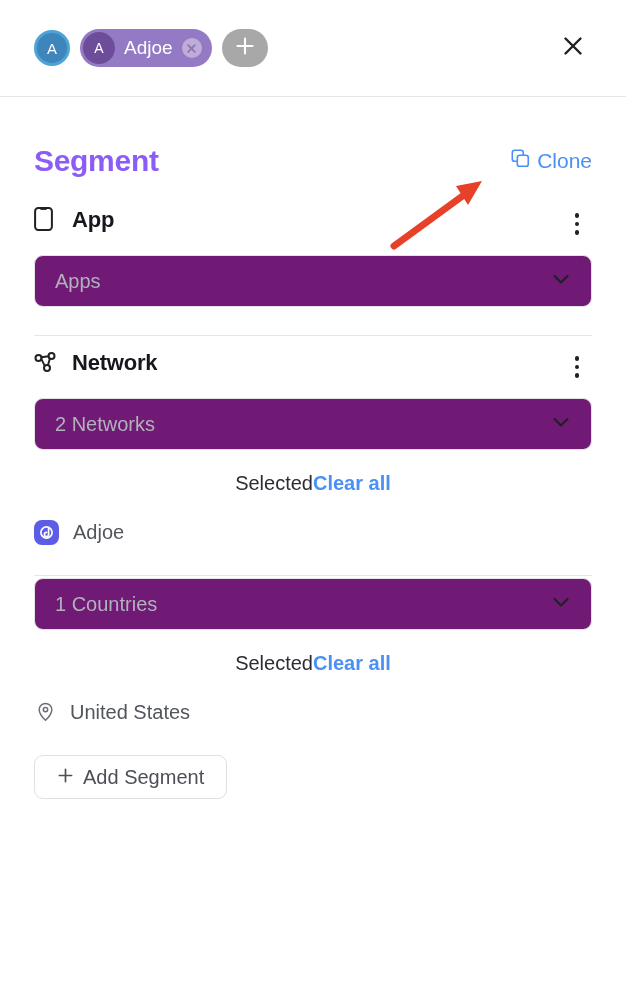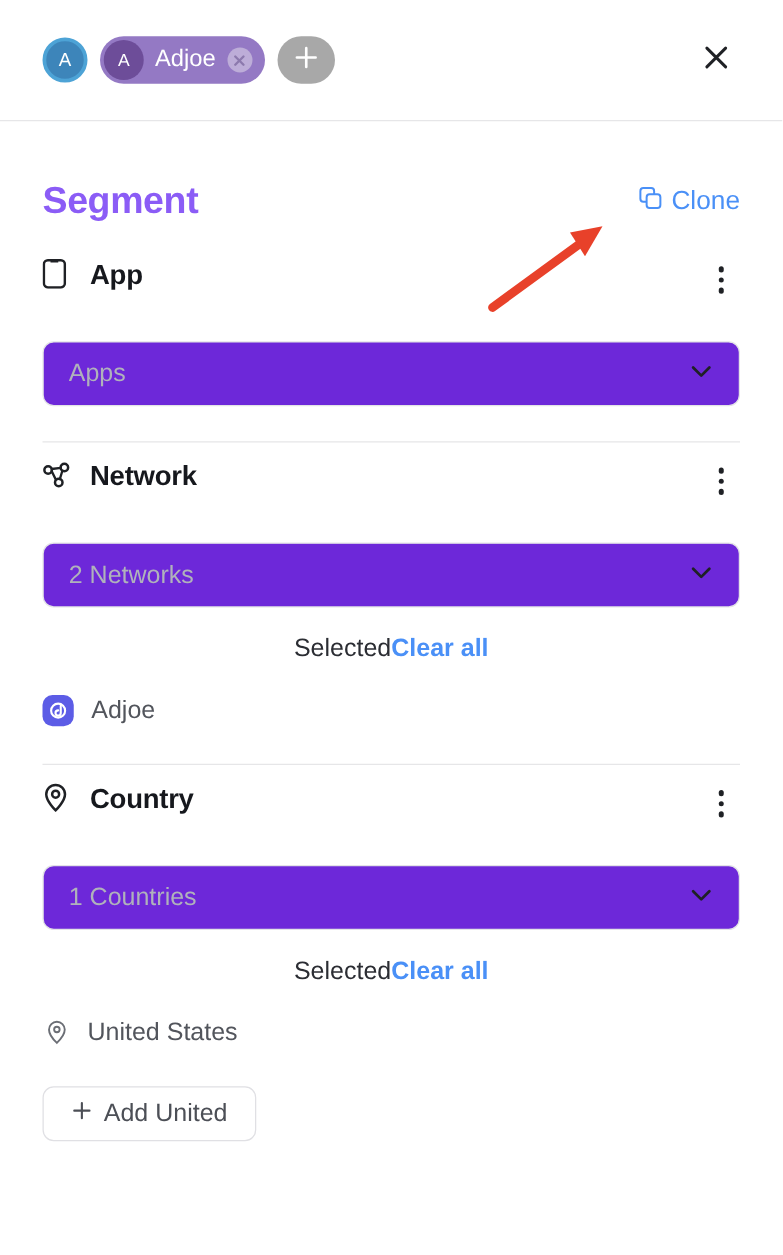--- a/index.html
+++ b/index.html
@@ -148,23 +148,23 @@
     display: block;
   }
 
   .select {
     height: 52px;
     border: 1px solid #e3e3e6;
     border-radius: 9px;
     display: flex;
     align-items: center;
     padding: 0 18px 0 20px;
-    margin-top: 20px;
-    cursor: pointer;
-    background: #6d28d9;
+    margin-top: 2px;
+    cursor: pointer;
+    background: #701a75;
   }
   .select .ph {
     font-size: 20px;
     color: #b0b2bb;
     flex: 1;
     white-space: nowrap;
     overflow: hidden;
   }
 
   .selected-row {
@@ -348,34 +348,20 @@
           <path d="M10.6 4.6 V10.4 A2.1 2.1 0 1 1 8.5 8.3" stroke="#ffffff" stroke-width="1.7" stroke-linecap="round" fill="none"></path>
         </svg>
       </span>
       <span class="label">Adjoe</span>
     </div>
     <div class="divider"></div>
   </div>
 
   
   <div class="section">
-    <div class="section-head">
-      <span class="section-icon">
-        <svg width="21" height="24" viewBox="0 0 21 24" fill="none">
-          <path d="M10.5 22.2 C10.5 22.2 18 15.1 18 9.4 A7.5 7.5 0 1 0 3 9.4 C3 15.1 10.5 22.2 10.5 22.2 Z" stroke="#1f2125" stroke-width="2"></path>
-          <circle cx="10.5" cy="9.3" r="2.8" stroke="#1f2125" stroke-width="2"></circle>
-        </svg>
-      </span>
-      <span class="section-title">Country</span>
-      <span class="kebab">
-          <i></i>
-          <i></i>
-          <i></i>
-        </span>
-    </div>
     <div class="select">
       <span class="ph">1 Countries</span>
       <span>
         <svg width="24" height="24" viewBox="0 0 24 24">
             <path d="M5.5 9 L12 15.5 L18.5 9" stroke="#1f2125" stroke-width="2.2" fill="none" stroke-linecap="round" stroke-linejoin="round"></path>
           </svg>
       </span>
     </div>
     <div class="selected-row">
       <span class="selected-label">Selected</span>
@@ -391,20 +377,20 @@
       <span class="label">United States</span>
     </div>
   </div>
 
   <button class="add-filter">
     <span>
       <svg width="17" height="17" viewBox="0 0 17 17">
           <path d="M8.5 2.4 V14.6 M2.4 8.5 H14.6" stroke="#4c4f56" stroke-width="1.7" stroke-linecap="round"></path>
         </svg>
     </span>
-    <span>Add United</span>
+    <span>Add Segment</span>
   </button>
 </div>
 
 <svg class="annotation" viewBox="0 0 626 1004">
   <path d="M394 246 L468 192" stroke="#e8412a" stroke-width="7" stroke-linecap="round" fill="none"></path>
   <path d="M482 181 L456 186 L468 205 Z" fill="#e8412a"></path>
 </svg>
 
 </body></html>

